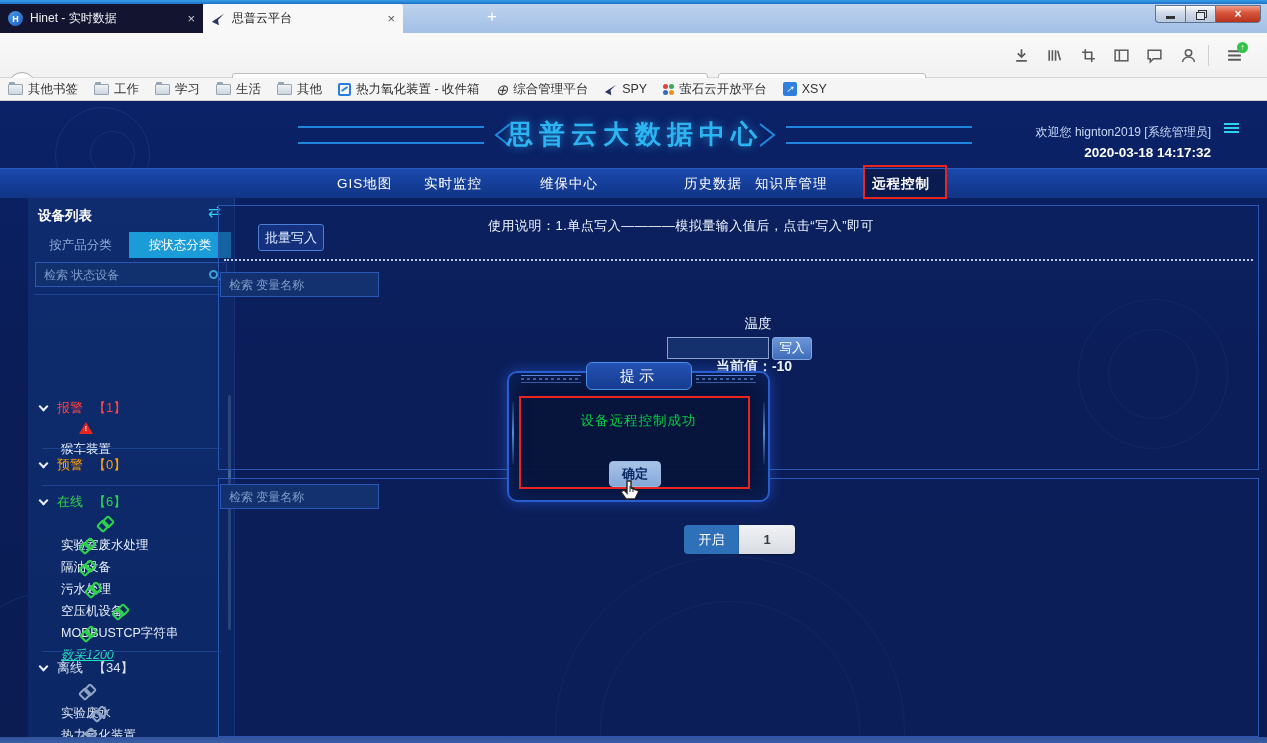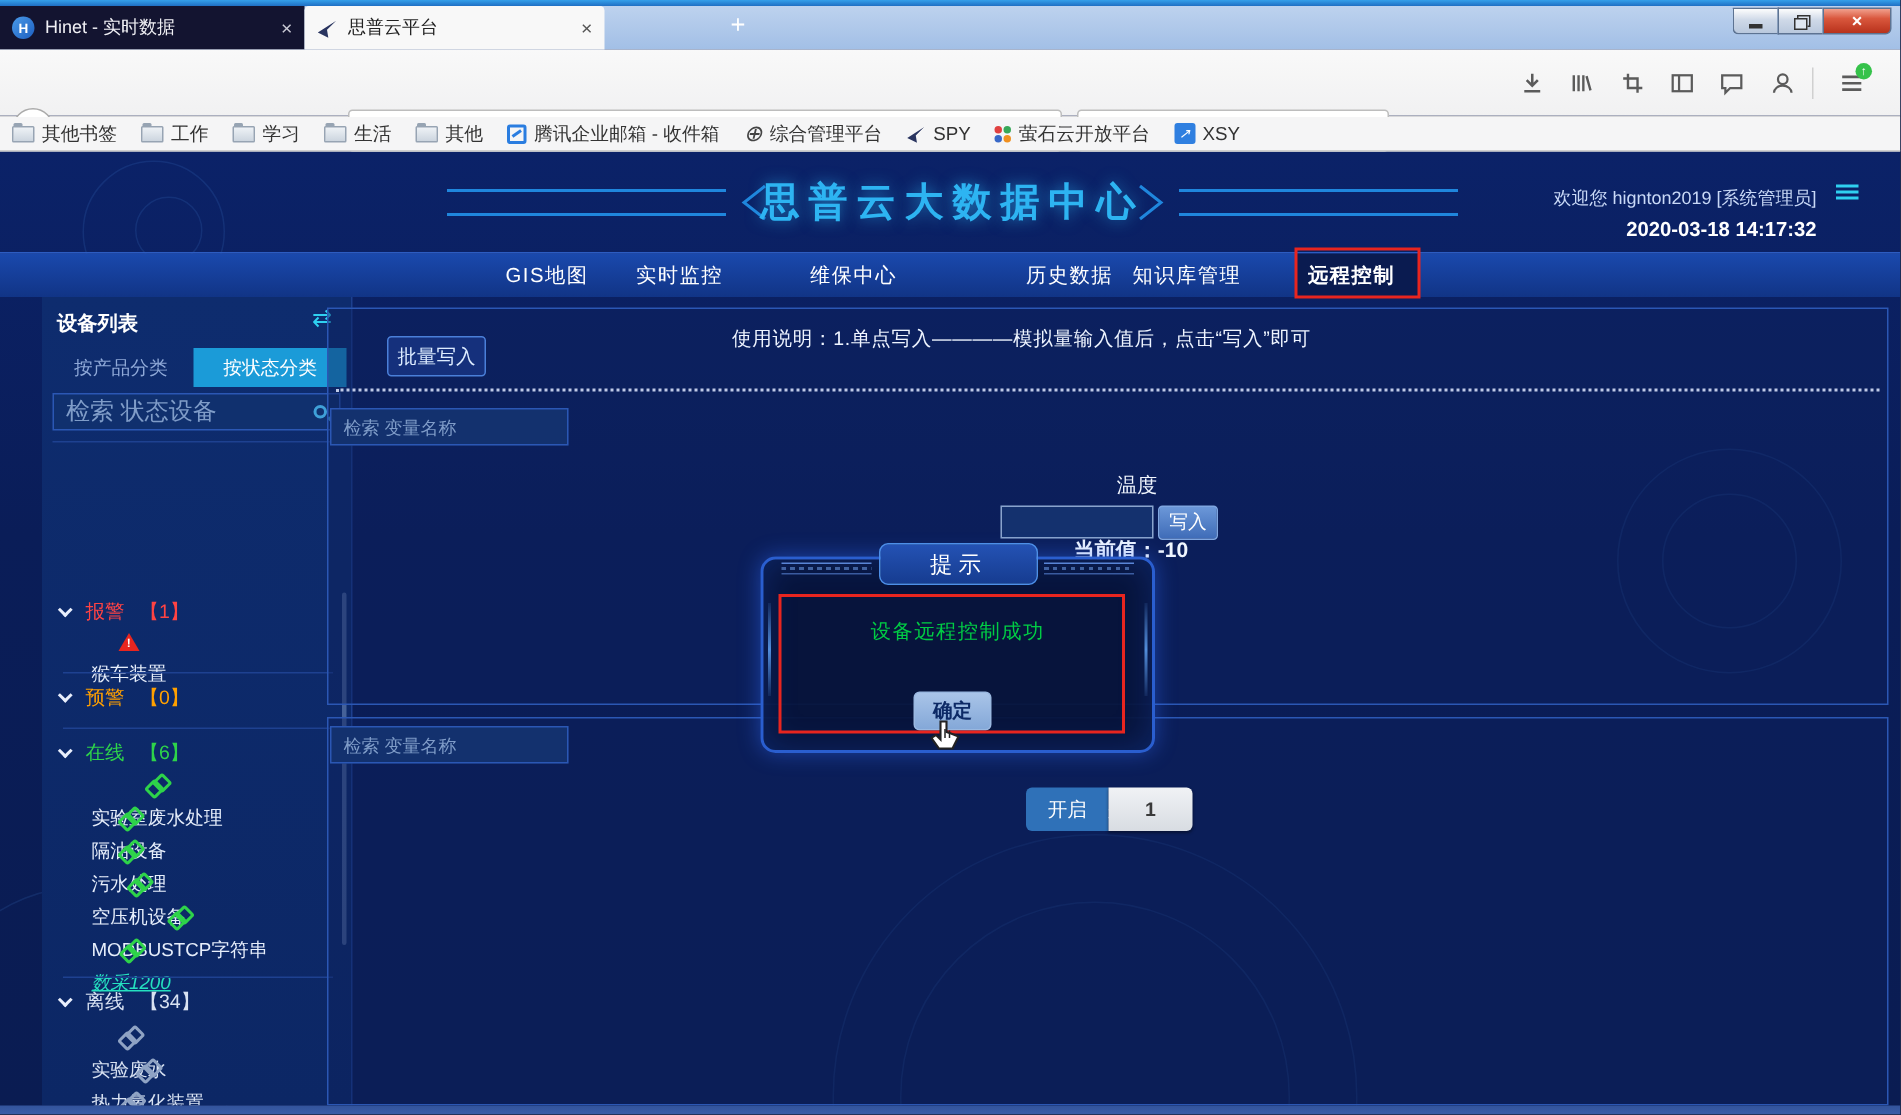--- a/index.html
+++ b/index.html
@@ -87,21 +87,21 @@
   .annot { position:absolute; border:2px solid #e8251f; z-index:9; pointer-events:none; }
 
   
   .sidebar { position:absolute; left:0; top:97px; width:207px; height:539px;
     background:linear-gradient(180deg,#0e2c6e,#0c2765); border-right:1px solid #1d3f8e;margin-left:28px; }
   .sb-title { position:absolute; left:10px; top:9px; font-size:13.5px; font-weight:bold; color:#fff; }
   .sb-swap { position:absolute; left:180px; top:4px; font-size:16px; color:#2fd0f0; }
   .sb-tab { position:absolute; top:34px; height:26px; display:flex; align-items:center; justify-content:center; font-size:12.5px; }
   .sb-search { position:absolute; left:7px; top:64px; width:192px; height:25px; background:#10306e;
     border:1px solid #2b57b4; display:flex; align-items:center; padding:0 8px; }
-  .sb-search input { background:transparent; border:0; outline:0; color:#cfe0ff; font-size:16px; width:150px; font-family:"Liberation Sans",sans-serif;}
+  .sb-search input { background:transparent; border:0; outline:0; color:#cfe0ff; font-size:12px; width:150px; font-family:"Liberation Sans",sans-serif;}
   .sb-search input::placeholder { color:#7f9cc8; }
   .mag { position:relative; width:9px; height:9px; border:2px solid #3fa0d8; border-radius:50%; margin-left:auto; }
   .mag::after { content:""; position:absolute; left:7px; top:7px; width:5px; height:2px; background:#3fa0d8; transform:rotate(45deg); }
   .mag.gray { border-color:#8a8a8a; } .mag.gray::after { background:#8a8a8a; }
   .sb-div { position:absolute; left:14px; width:180px; height:1px; background:#1e4190; }
   .grp { position:absolute; left:12px; display:flex; align-items:center; gap:10px; font-size:13px; }
   .chev { width:7px; height:7px; border-right:2px solid #e8eefc; border-bottom:2px solid #e8eefc;
     transform:rotate(45deg); margin-top:-4px; }
   .dev { position:absolute; left:33px; display:flex; align-items:center; gap:7px; font-size:12.5px; color:#e6eefb;flex-direction:column; }
   .chain { position:relative; width:13px; height:13px; }
@@ -274,21 +274,21 @@
     <span class="bm">
         <i class="ic-folder"></i>
         <span>生活</span>
       </span>
     <span class="bm">
         <i class="ic-folder"></i>
         <span>其他</span>
       </span>
     <span class="bm">
         <i class="ic-mail"></i>
-        <span>腾讯企业邮箱 - 收件箱</span>
+        <span>热力氧化装置 - 收件箱</span>
       </span>
     <span class="bm">
         <i class="ic-globe">⊕</i>
         <span>综合管理平台</span>
       </span>
     <span class="bm">
         <svg width="13" height="13" viewBox="0 0 16 16">
           <path d="M1,11 L15,2 L8,9 L9,15 Z" fill="#2a3560"></path>
         </svg>
         <span>SPY</span>

